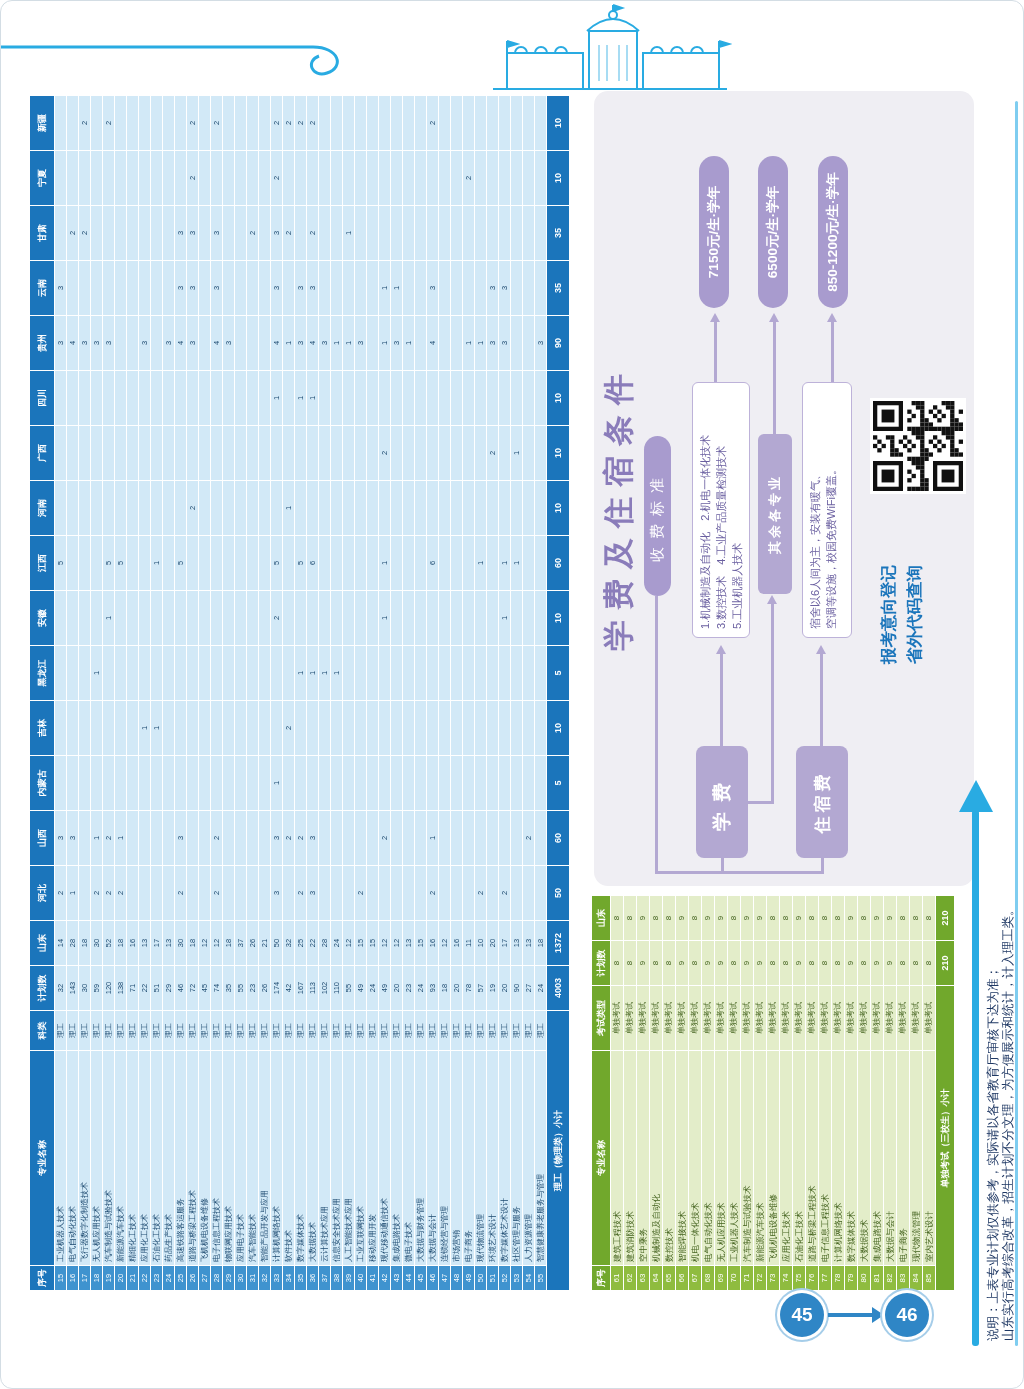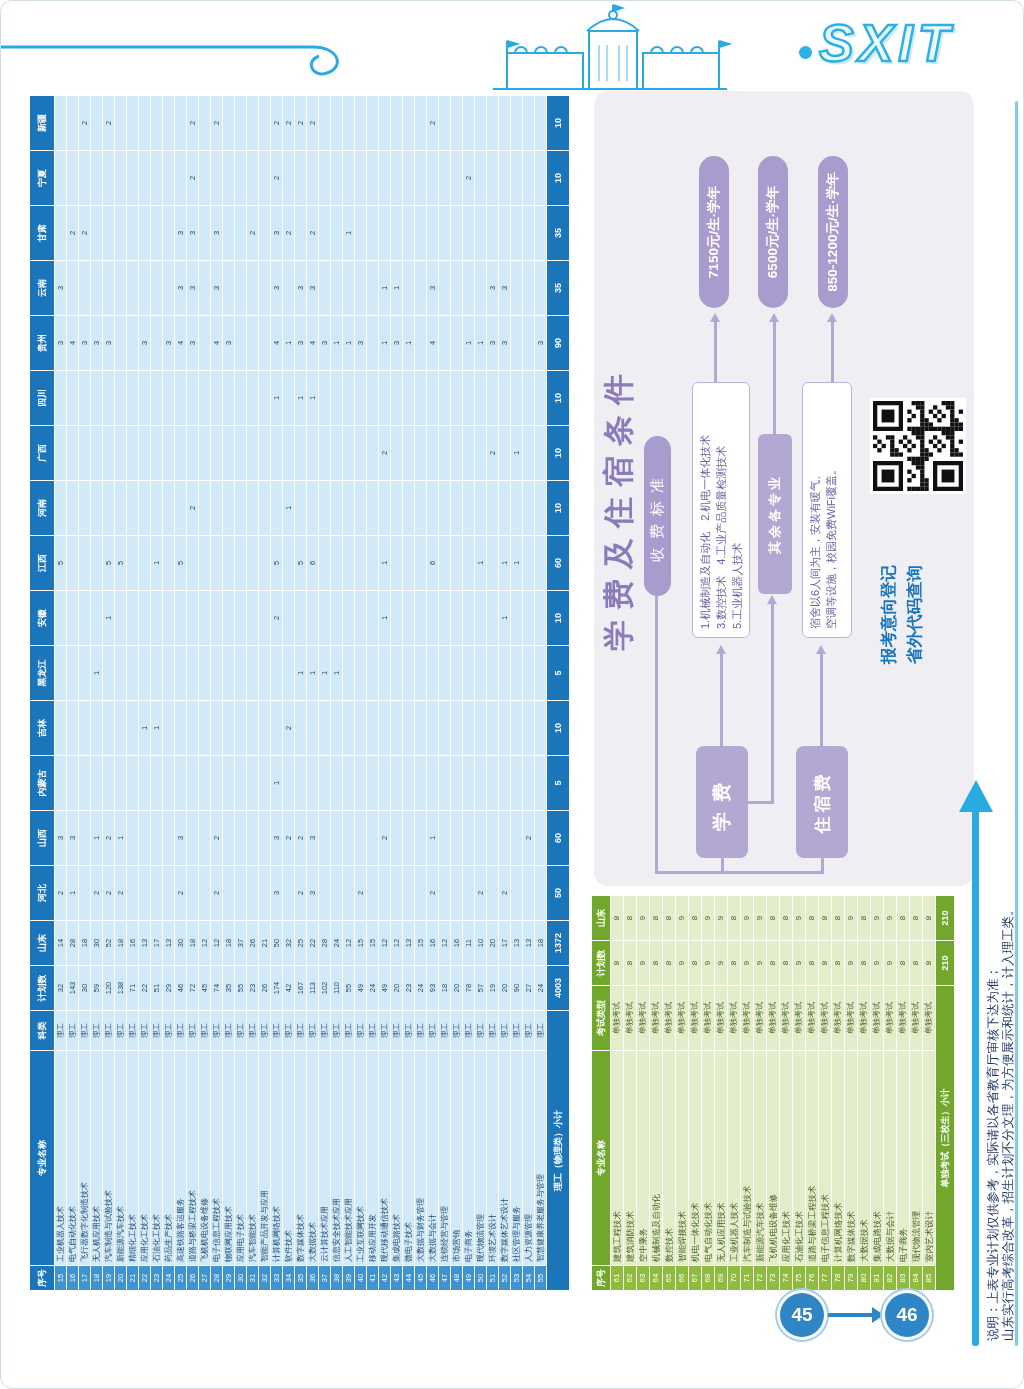--- a/index.html
+++ b/index.html
@@ -79,24 +79,20 @@
         <rect x="642" y="52" width="76" height="36"></rect>
         <path d="M650 52 a6 6 0 0 1 12 0 M670 52 a6 6 0 0 1 12 0 M690 52 a6 6 0 0 1 12 0"></path>
         <path d="M718 52 V40 M718 40 l10 3 -10 3" fill="#29abe2"></path>
         <rect x="588" y="30" width="48" height="58"></rect>
         <path d="M586 30 q26 -24 52 0"></path>
         <circle cx="612" cy="14" r="4"></circle>
         <path d="M612 4 V10 M612 4 l9 3 -9 3" fill="#29abe2"></path>
         <path d="M598 44 V80 M606 44 V80 M618 44 V80 M626 44 V80" opacity="0.55" stroke-width="1.5"></path>
       </g>
     </svg>
-    <div class="logo">
-      <span class="logo-dot"></span>
-      <span class="logo-text">SXIT</span>
-    </div>
   </div>
 
   <div class="rot">
     <div class="land">
 
       <table class="sci" id="sci-table">
           <colgroup>
             <col style="width: 25px;">
             <col style="width: 215px;">
             <col style="width: 40px;">

